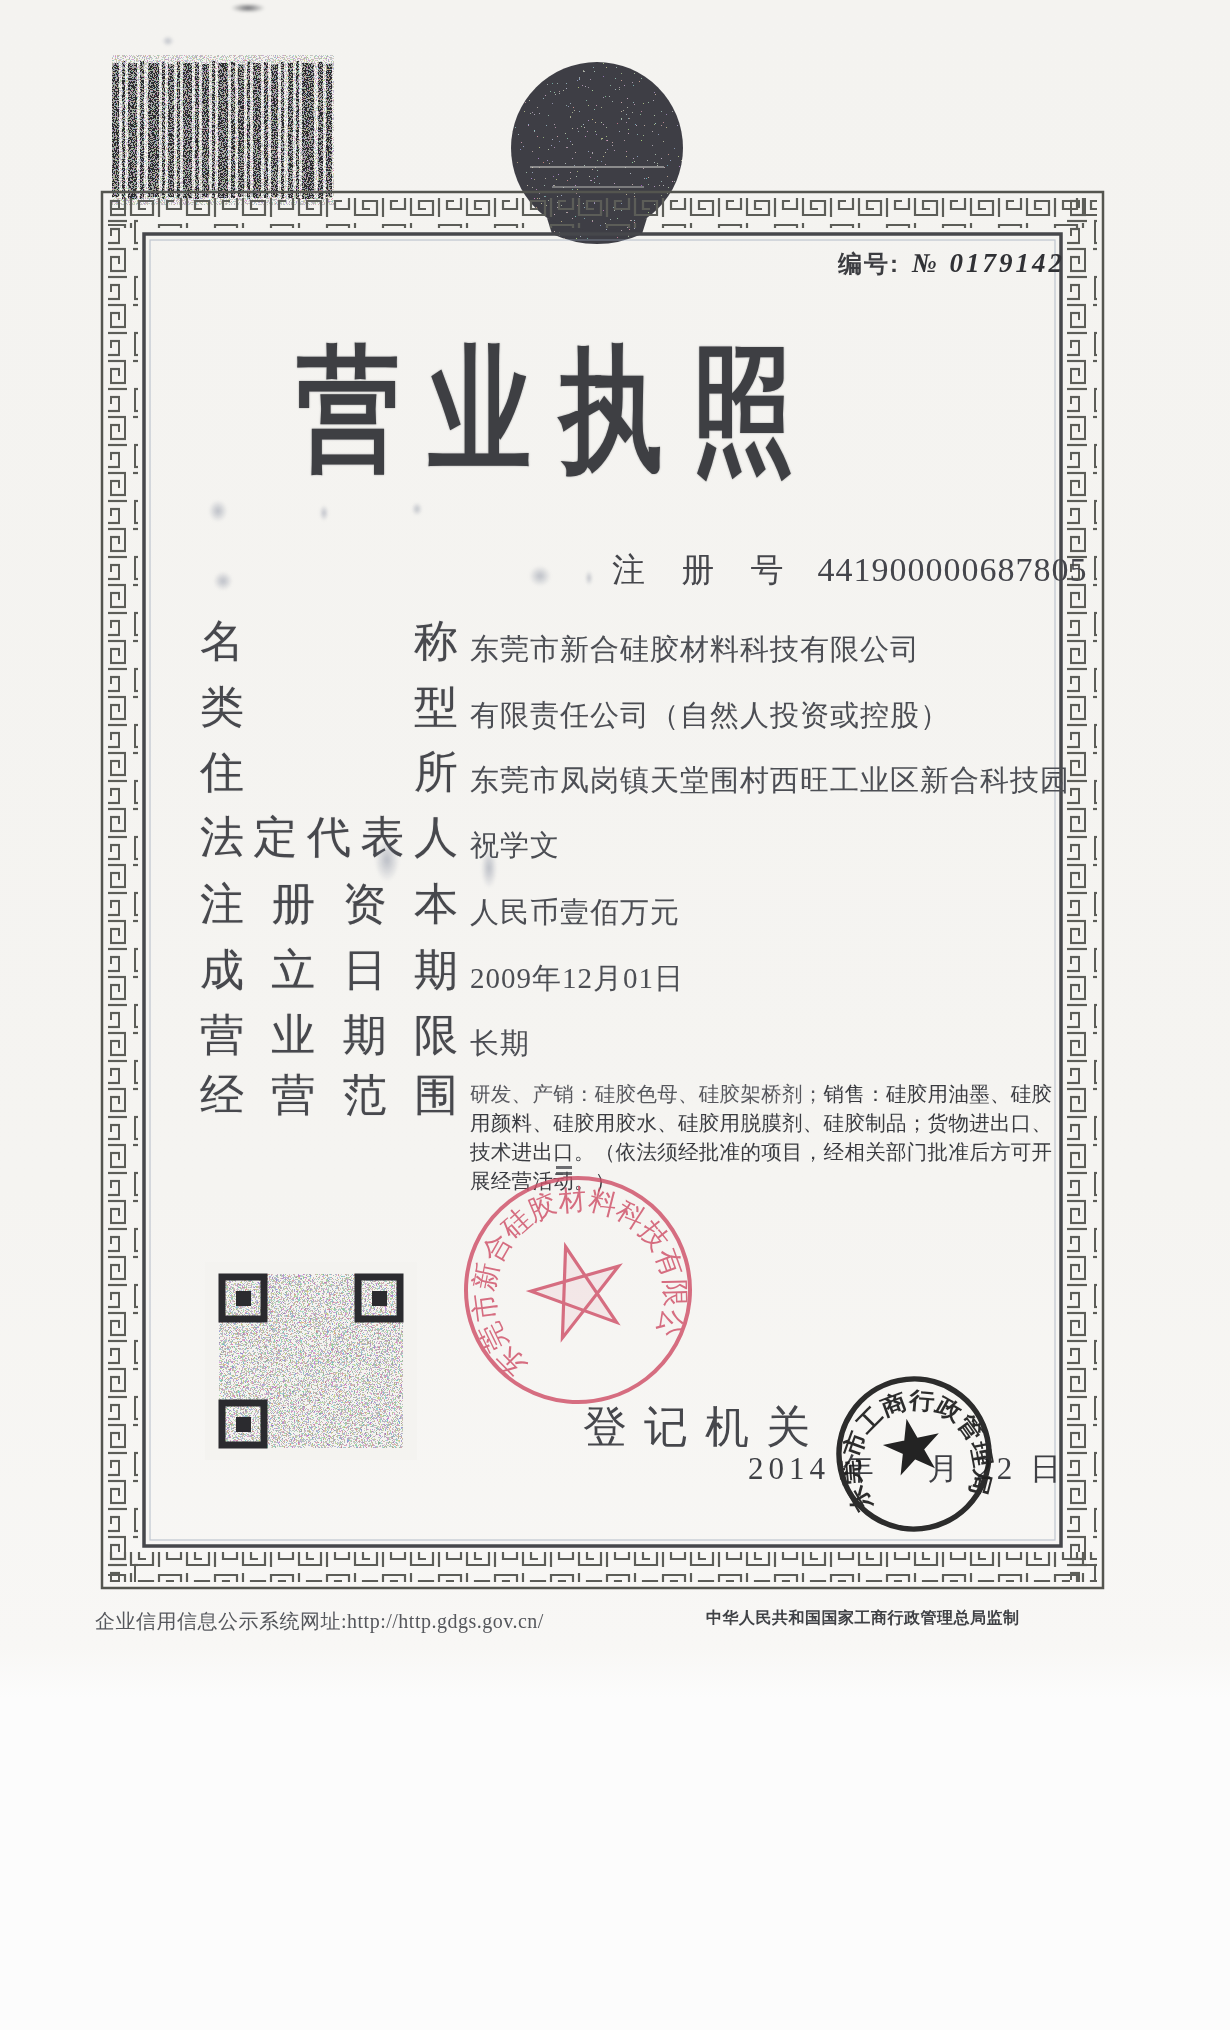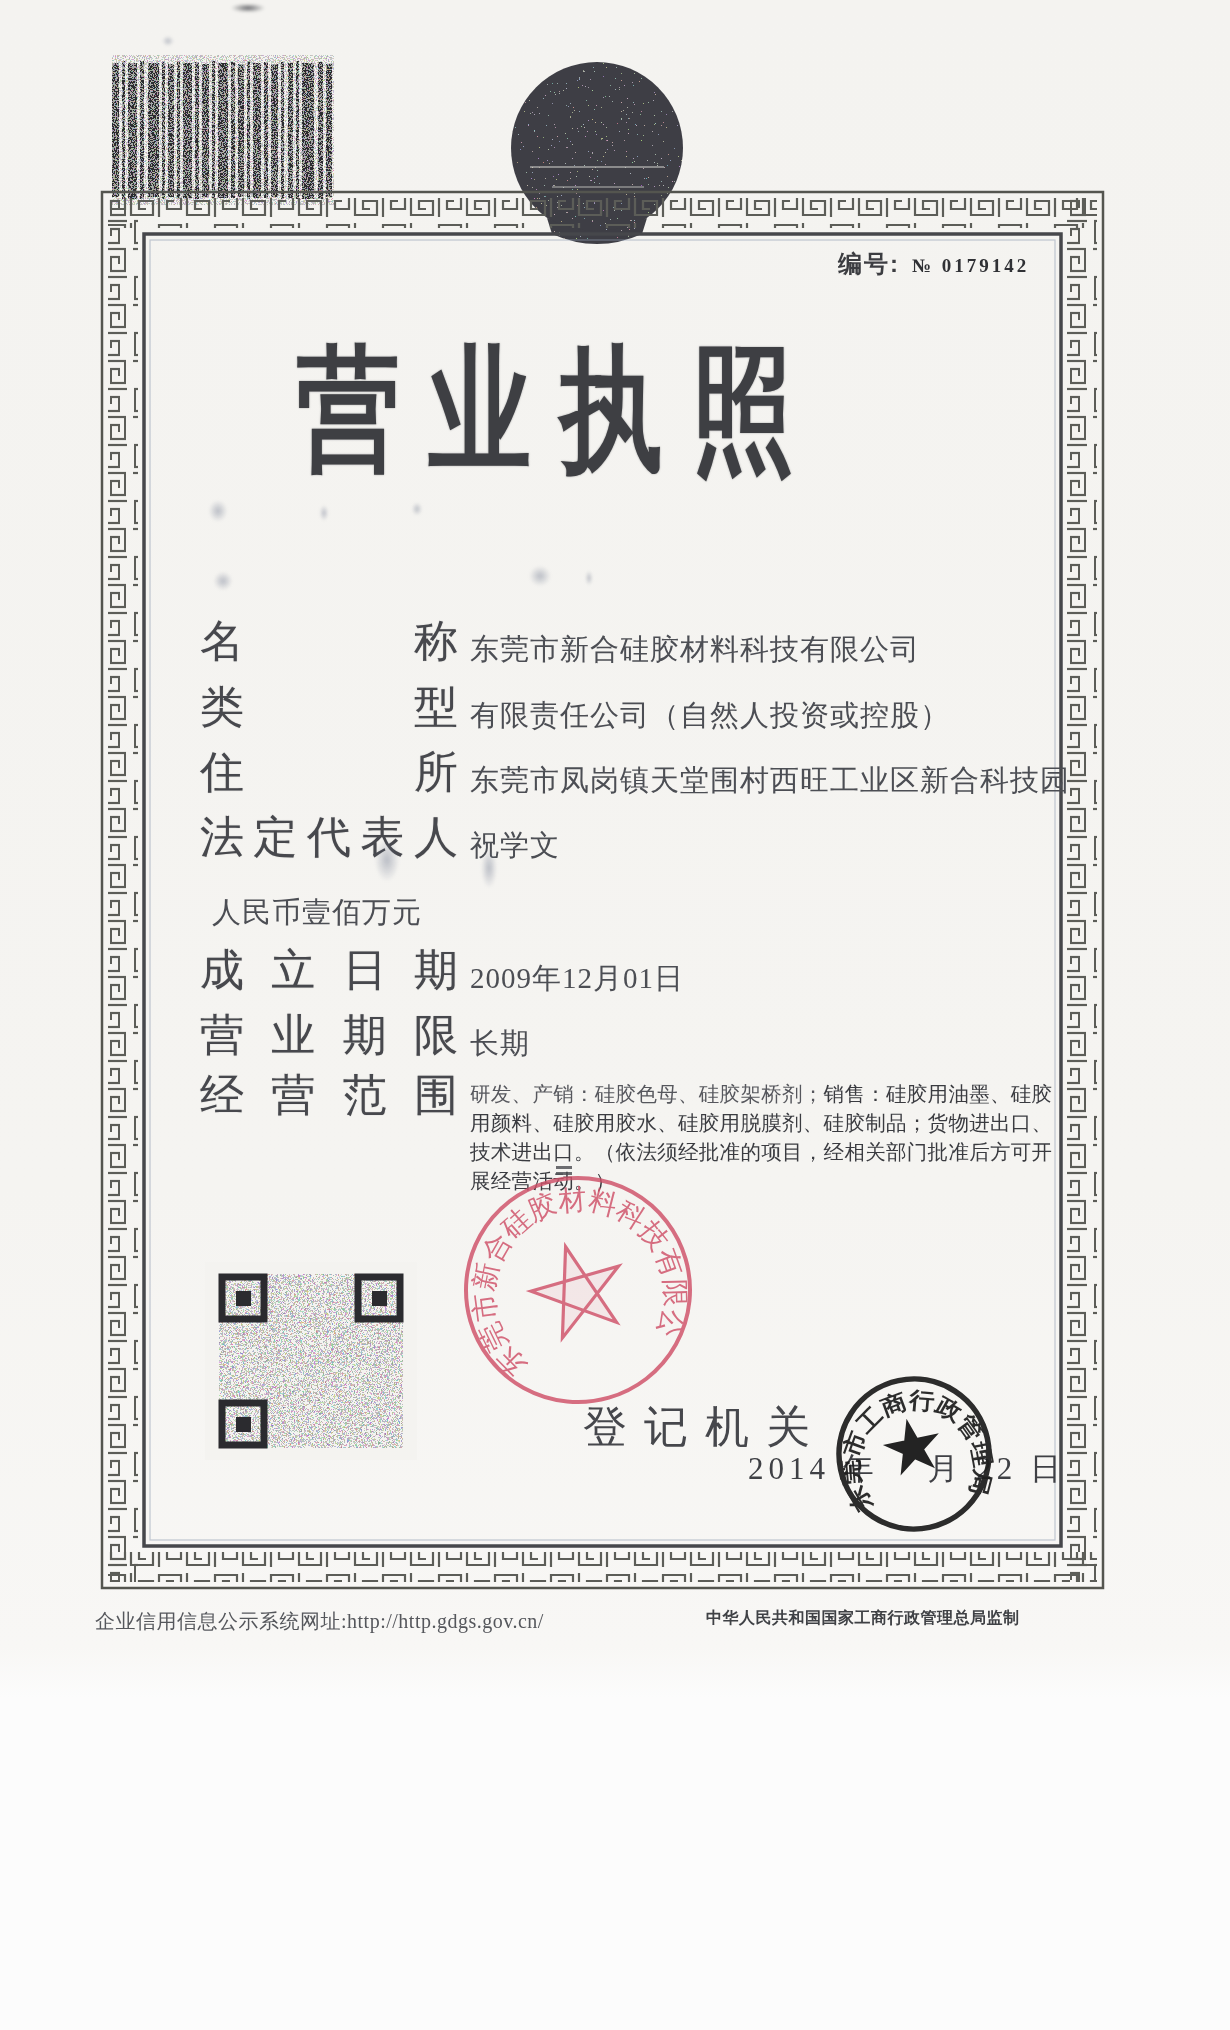--- a/index.html
+++ b/index.html
@@ -6,21 +6,21 @@
   #doc{position:relative;width:1230px;height:2030px;overflow:hidden;
        font-family:"Liberation Serif","DejaVu Serif",serif;color:#45464b;}
   .paper{position:absolute;left:0;top:0;width:1230px;height:1698px;
          background:linear-gradient(180deg,#f4f3f0 0%,#f5f4f1 70%,#f8f7f5 97%,#fcfcfc 100%);}
   .abs{position:absolute;}
 
   
   .serial{left:838px;top:248px;white-space:nowrap;}
   .serial .lbl{font-family:"Liberation Sans","DejaVu Sans",sans-serif;font-weight:700;
                font-size:24px;color:#3c3d41;letter-spacing:2px;}
-  .serial .no{font-size:19px;font-weight:700;color:#303135;letter-spacing:3px;margin-left:8px;}
+  .serial .no{font-size:27px;font-weight:700;color:#303135;letter-spacing:3px;margin-left:8px;font-style:italic;}
 
   
   .title{left:297px;top:342px;font-family:"Liberation Sans","DejaVu Sans",sans-serif;
          font-weight:900;font-size:135px;line-height:1;letter-spacing:38px;color:#3e3f43;
          transform:scaleX(.76);transform-origin:left top;white-space:nowrap;
          text-shadow:0 0 2px rgba(62,63,67,.55);}
 
   
   .regline{left:612px;top:548px;white-space:nowrap;}
   .regline .rl{font-size:33px;color:#46474c;letter-spacing:14px;}
@@ -134,38 +134,43 @@
     <rect x="50" y="50" width="905" height="1300" fill="none" stroke="#93a0b5" stroke-width="1.2" opacity=".55"></rect>
   </svg>
 
   <div class="abs serial">
     <span class="lbl">编号:</span>
     <span class="no">№ 0179142</span>
   </div>
 
   <div class="abs title">营业执照</div>
 
+  <div class="abs regline">
+    <span class="rl">注 册 号</span>
+    <span class="rn">441900000687805</span>
+  </div>
 
   <div class="row" style="top:618px">
     <span class="flabel">名称</span>
     <span class="fvalue">东莞市新合硅胶材料科技有限公司</span>
   </div>
   <div class="row" style="top:684px">
     <span class="flabel">类型</span>
     <span class="fvalue">有限责任公司（自然人投资或控股）</span>
   </div>
   <div class="row" style="top:749px">
     <span class="flabel">住所</span>
     <span class="fvalue">东莞市凤岗镇天堂围村西旺工业区新合科技园</span>
   </div>
   <div class="row" style="top:814px">
     <span class="flabel">法定代表人</span>
     <span class="fvalue">祝学文</span>
   </div>
   <div class="row" style="top:881px">
+    <span class="flabel">注册资本</span>
     <span class="fvalue">人民币壹佰万元</span>
   </div>
   <div class="row" style="top:947px">
     <span class="flabel">成立日期</span>
     <span class="fvalue">2009年12月01日</span>
   </div>
   <div class="row" style="top:1012px">
     <span class="flabel">营业期限</span>
     <span class="fvalue">长期</span>
   </div>

